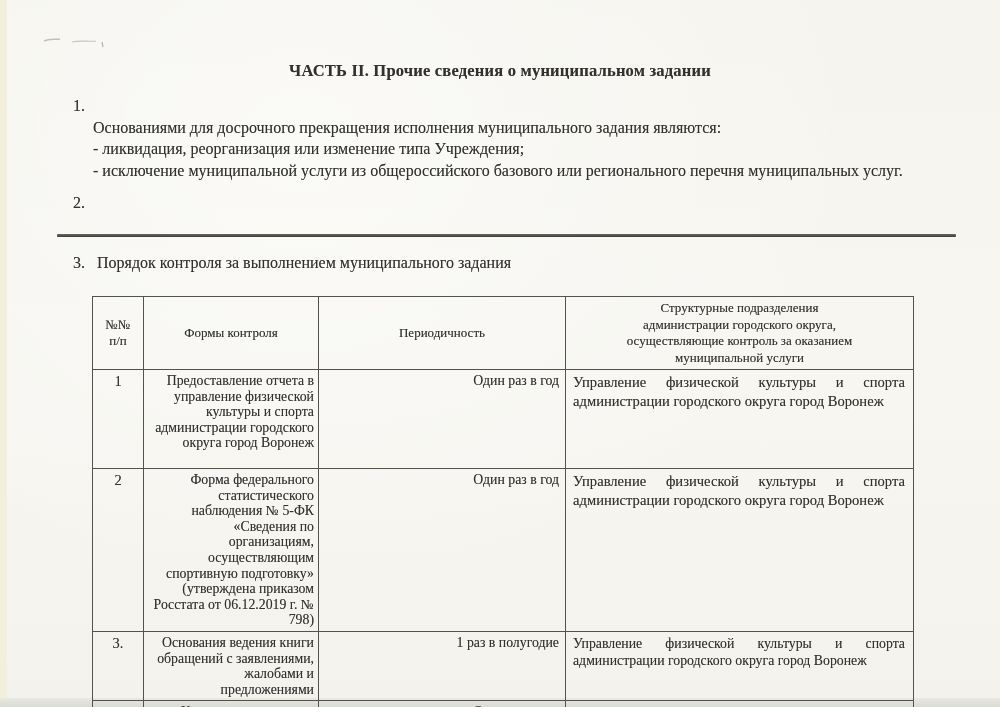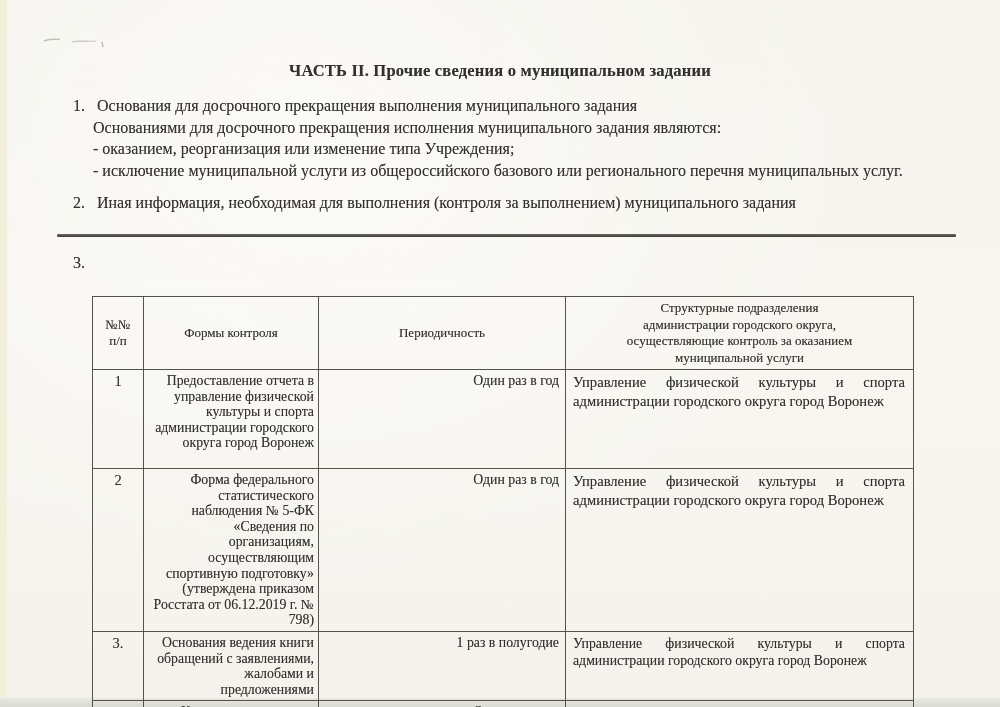--- a/index.html
+++ b/index.html
@@ -57,39 +57,38 @@
     <path d="M2 8 C 8 5, 14 7, 18 6" stroke="#97938b" stroke-width="1.4" fill="none"></path>
     <path d="M30 9 C 38 7, 46 9, 54 8" stroke="#a09c94" stroke-width="1.2" fill="none"></path>
     <path d="M60 9 L61 14" stroke="#8e8a82" stroke-width="1.4" fill="none"></path>
   </svg>
 
   <div class="title">ЧАСТЬ II. Прочие сведения о муниципальном задании</div>
 
   <div class="item" style="top:95px;">
     <div class="item-head">
       <span class="item-num">1.</span>
-      <span>Основания для досрочного прекращения выполнения муниципального задания</span>
     </div>
     <div class="item-sub">Основаниями  для досрочного прекращения исполнения муниципального задания являются:</div>
-    <div class="item-sub">- оказанием, реорганизация или изменение типа Учреждения;</div>
+    <div class="item-sub">- ликвидация, реорганизация или изменение типа Учреждения;</div>
     <div class="item-sub">- исключение муниципальной услуги из общероссийского базового или регионального перечня муниципальных услуг.</div>
   </div>
 
   <div class="item" style="top:192px;">
     <div class="item-head">
       <span class="item-num">2.</span>
-      <span>Иная информация, необходимая для выполнения (контроля за выполнением) муниципального задания</span>
     </div>
   </div>
 
   <div class="rule"></div>
 
   <div class="item" style="top:252px;">
     <div class="item-head">
       <span class="item-num">3.</span>
+      <span>Порядок контроля за выполнением муниципального задания</span>
     </div>
   </div>
 
   <table class="ctl">
     <colgroup>
       <col style="width:51px">
         <col style="width:175px">
         <col style="width:247px">
         <col style="width:348px">
     </colgroup>

